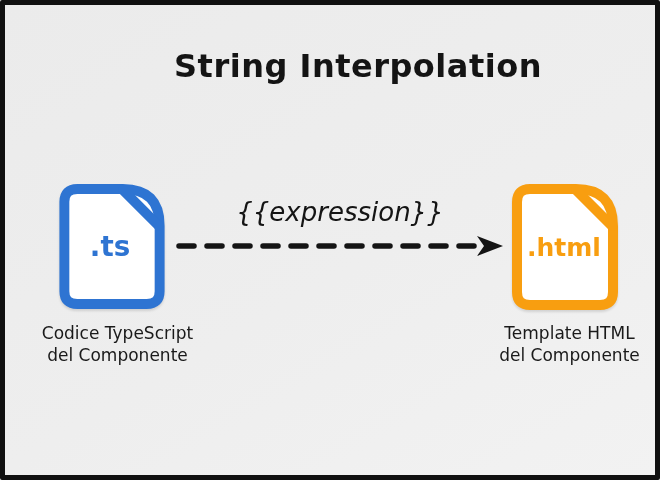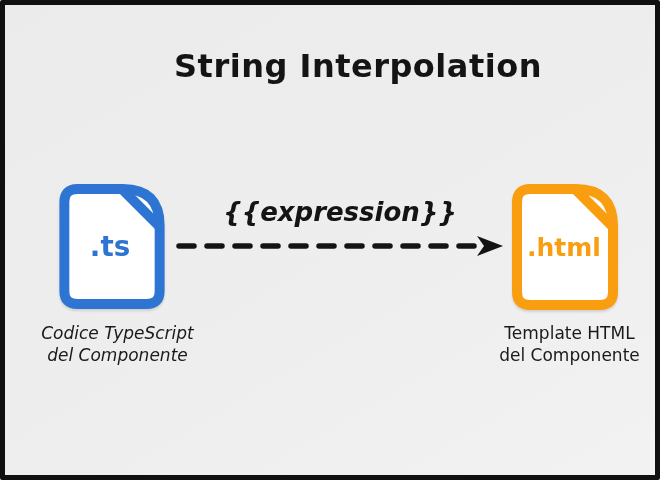--- a/index.html
+++ b/index.html
@@ -35,31 +35,31 @@
   .node-html { left: 505px; top: 176px; }
   .caption {
     position: absolute;
     top: 317px;
     width: 205px;
     text-align: center;
     font-size: 17px;
     line-height: 22px;
     color: #1a1a1a;
   }
-  .caption-ts   { left: 10px; font-style: italic; }
+  .caption-ts   { left: 10px; }
   .caption-html { left: 462px; }
   .expression {
     position: absolute;
     left: 165px;
     top: 192px;
     width: 340px;
     text-align: center;
     font-size: 26px;
     font-style: italic;
-    font-weight: 700;
+    font-weight: 400;
     color: #141414;
   }
   .arrow-svg {
     position: absolute;
     left: 170px;
     top: 229px;
     width: 332px;
     height: 24px;
   }
 </style>

